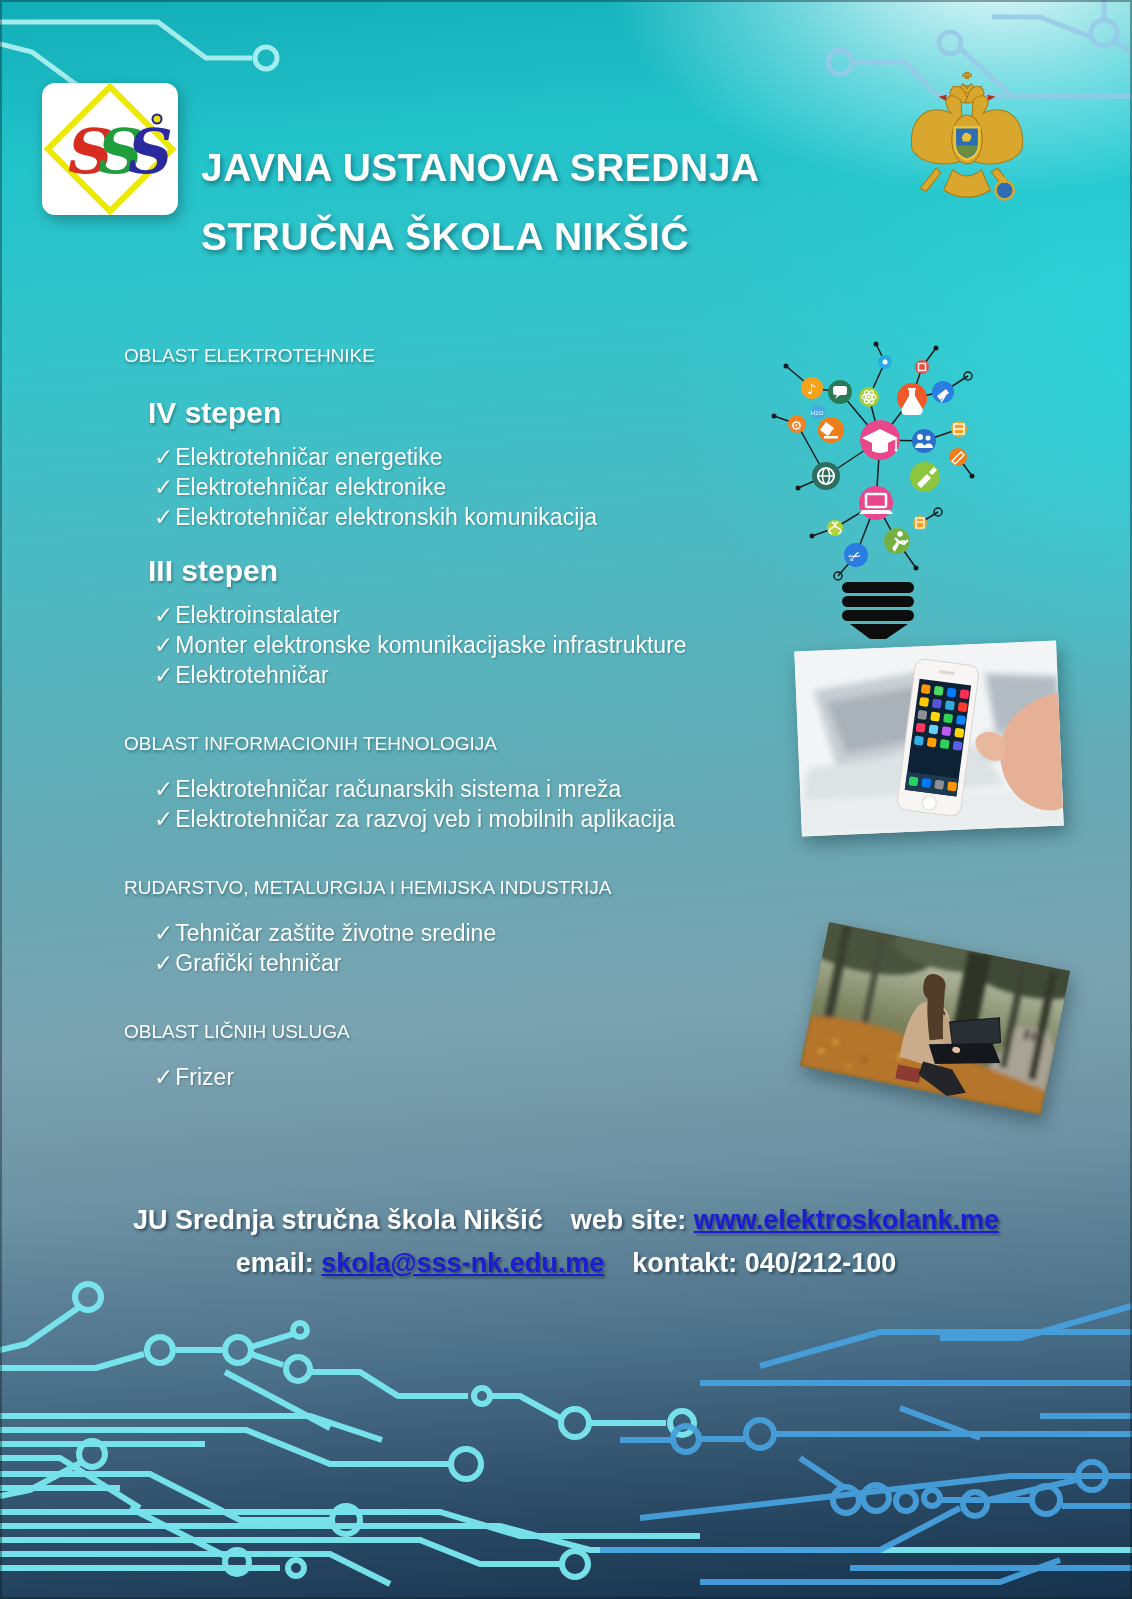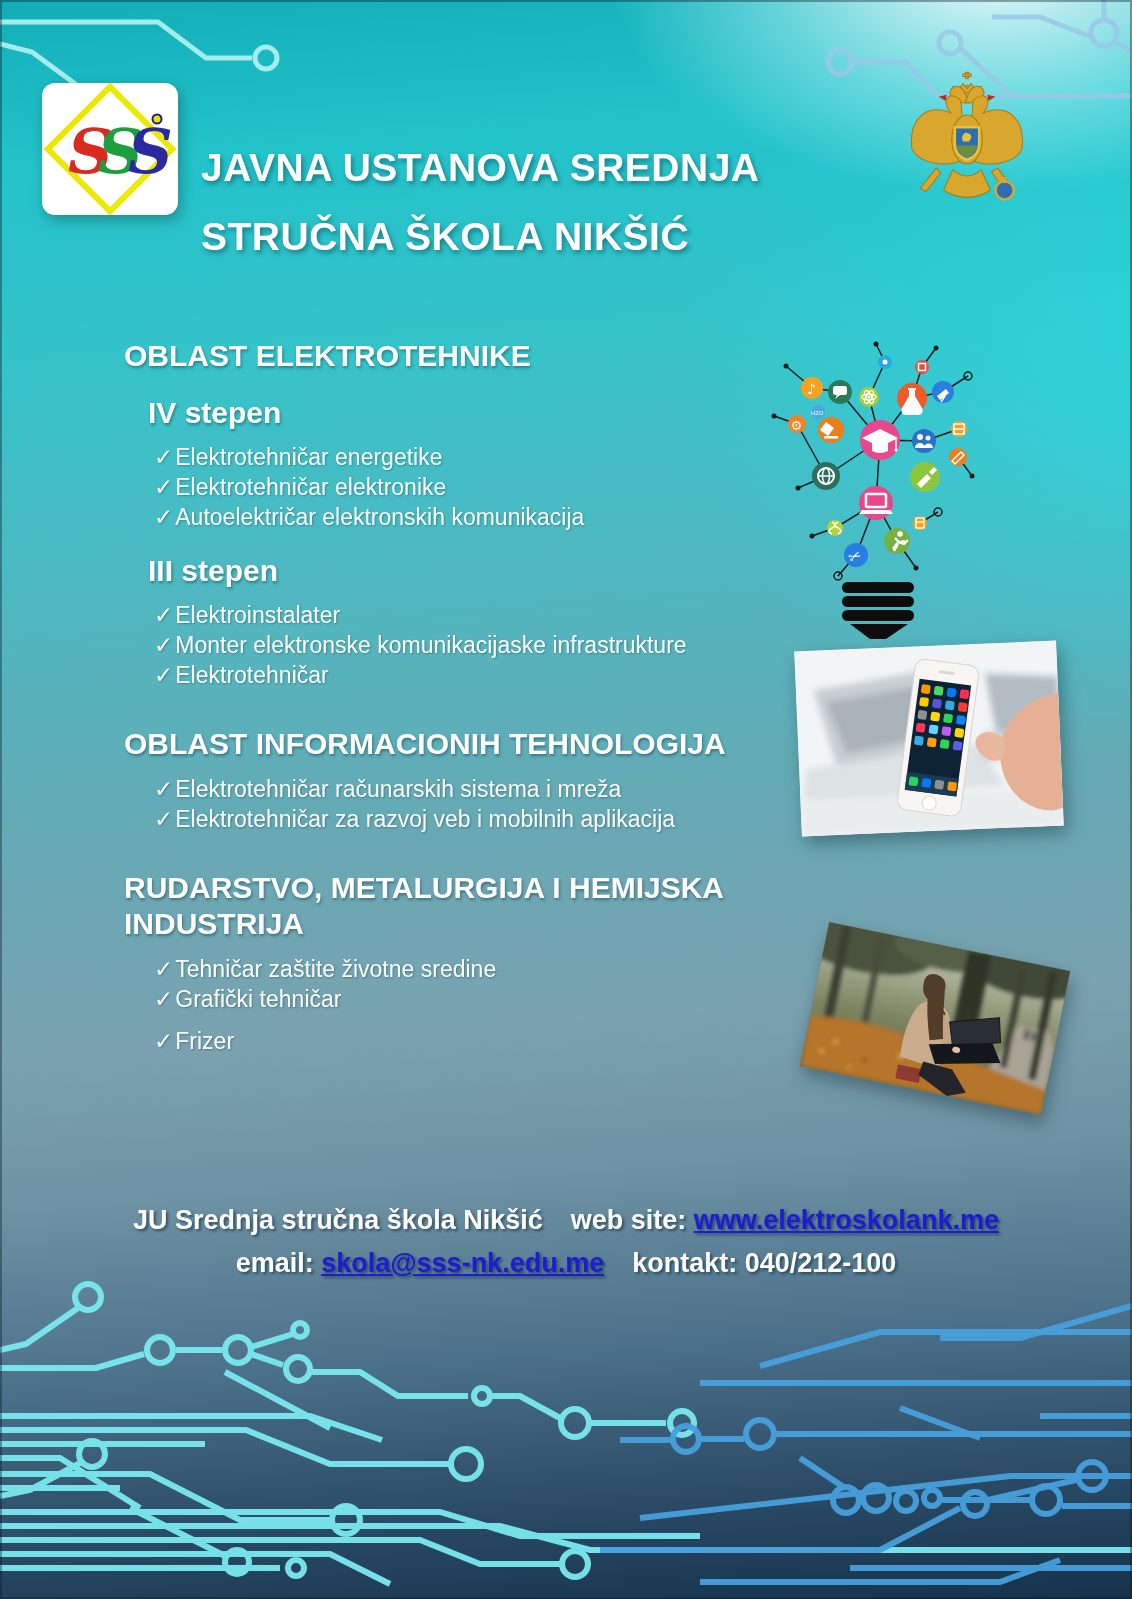--- a/index.html
+++ b/index.html
@@ -14,21 +14,21 @@
   .poster::after{content:"";position:absolute;inset:0;border:2px solid rgba(10,25,35,.38);pointer-events:none;z-index:60;}
   svg{display:block;}
   .circuit{position:absolute;z-index:1;}
   .layer{position:absolute;z-index:10;}
   .txt{position:absolute;z-index:20;color:#fff;}
 
   .title{top:146px;left:201px;width:730px;text-align:left;font-weight:bold;font-size:39px;letter-spacing:.5px;text-shadow:2px 3px 5px rgba(0,55,70,.5);}
   .title .l2{margin-top:25px;}
 
   .content{top:338px;left:124px;width:740px;}
-  .sec-heading{font-size:30px;font-weight:bold;line-height:36px;margin-top:36px;text-shadow:1px 2px 3px rgba(0,50,65,.45);}
+  .sec-heading{font-size:19px;font-weight:normal;line-height:36px;margin-top:36px;text-shadow:1px 2px 3px rgba(0,50,65,.45);}
   .sec-heading:first-child{margin-top:0;}
   .sub-heading{font-size:30px;font-weight:bold;line-height:34px;margin-top:22px;margin-left:24px;text-shadow:1px 2px 3px rgba(0,50,65,.45);}
   .items{margin-top:12px;margin-left:30px;}
   .item{font-size:23px;line-height:30px;font-weight:400;text-shadow:1px 1px 2px rgba(0,50,60,.35);white-space:nowrap;}
   .item .check{margin-right:2px;}
 
   .footer{top:1188px;left:0;width:100%;text-align:center;font-weight:bold;font-size:27px;line-height:41px;text-shadow:2px 2px 3px rgba(5,30,45,.55);margin-top:12px;}
   .footer .row2{margin-top:2px;}
   a.link{color:#1e1bd4;text-decoration:underline;cursor:pointer;}
   .sp28{padding-left:28px;}
@@ -412,38 +412,39 @@
     <div>JAVNA USTANOVA SREDNJA</div>
     <div class="l2">STRUČNA ŠKOLA NIKŠIĆ</div>
   </div>
 
   <div class="txt content">
       <div class="sec-heading">OBLAST ELEKTROTEHNIKE</div>
       <div class="sub-heading">IV stepen</div>
       <div class="items">
         <div class="item"><span class="check">✓</span><span>Elektrotehničar energetike</span></div>
         <div class="item"><span class="check">✓</span><span>Elektrotehničar elektronike</span></div>
-        <div class="item"><span class="check">✓</span><span>Autoelektričar elektronskih komunikacija</span></div>
+        <div class="item"><span class="check">✓</span><span>Elektrotehničar elektronskih komunikacija</span></div>
       </div>
       <div class="sub-heading">III stepen</div>
       <div class="items">
         <div class="item"><span class="check">✓</span><span>Elektroinstalater</span></div>
         <div class="item"><span class="check">✓</span><span>Monter elektronske komunikacijaske infrastrukture</span></div>
         <div class="item"><span class="check">✓</span><span>Elektrotehničar</span></div>
       </div>
       <div class="sec-heading">OBLAST INFORMACIONIH TEHNOLOGIJA</div>
       <div class="items">
         <div class="item"><span class="check">✓</span><span>Elektrotehničar računarskih sistema i mreža</span></div>
         <div class="item"><span class="check">✓</span><span>Elektrotehničar za razvoj veb i mobilnih aplikacija</span></div>
       </div>
       <div class="sec-heading">RUDARSTVO, METALURGIJA I HEMIJSKA INDUSTRIJA</div>
       <div class="items">
         <div class="item"><span class="check">✓</span><span>Tehničar zaštite životne sredine</span></div>
         <div class="item"><span class="check">✓</span><span>Grafički tehničar</span></div>
       </div>
+      <div class="sec-heading">OBLAST LIČNIH USLUGA</div>
       <div class="items">
         <div class="item"><span class="check">✓</span><span>Frizer</span></div>
       </div>
     </div>
 
   <div class="txt footer">
     <div class="row1">
       <span>JU Srednja stručna škola Nikšić</span><span class="sp28">web site:</span>
       <a class="link">www.elektroskolank.me</a>
     </div>

